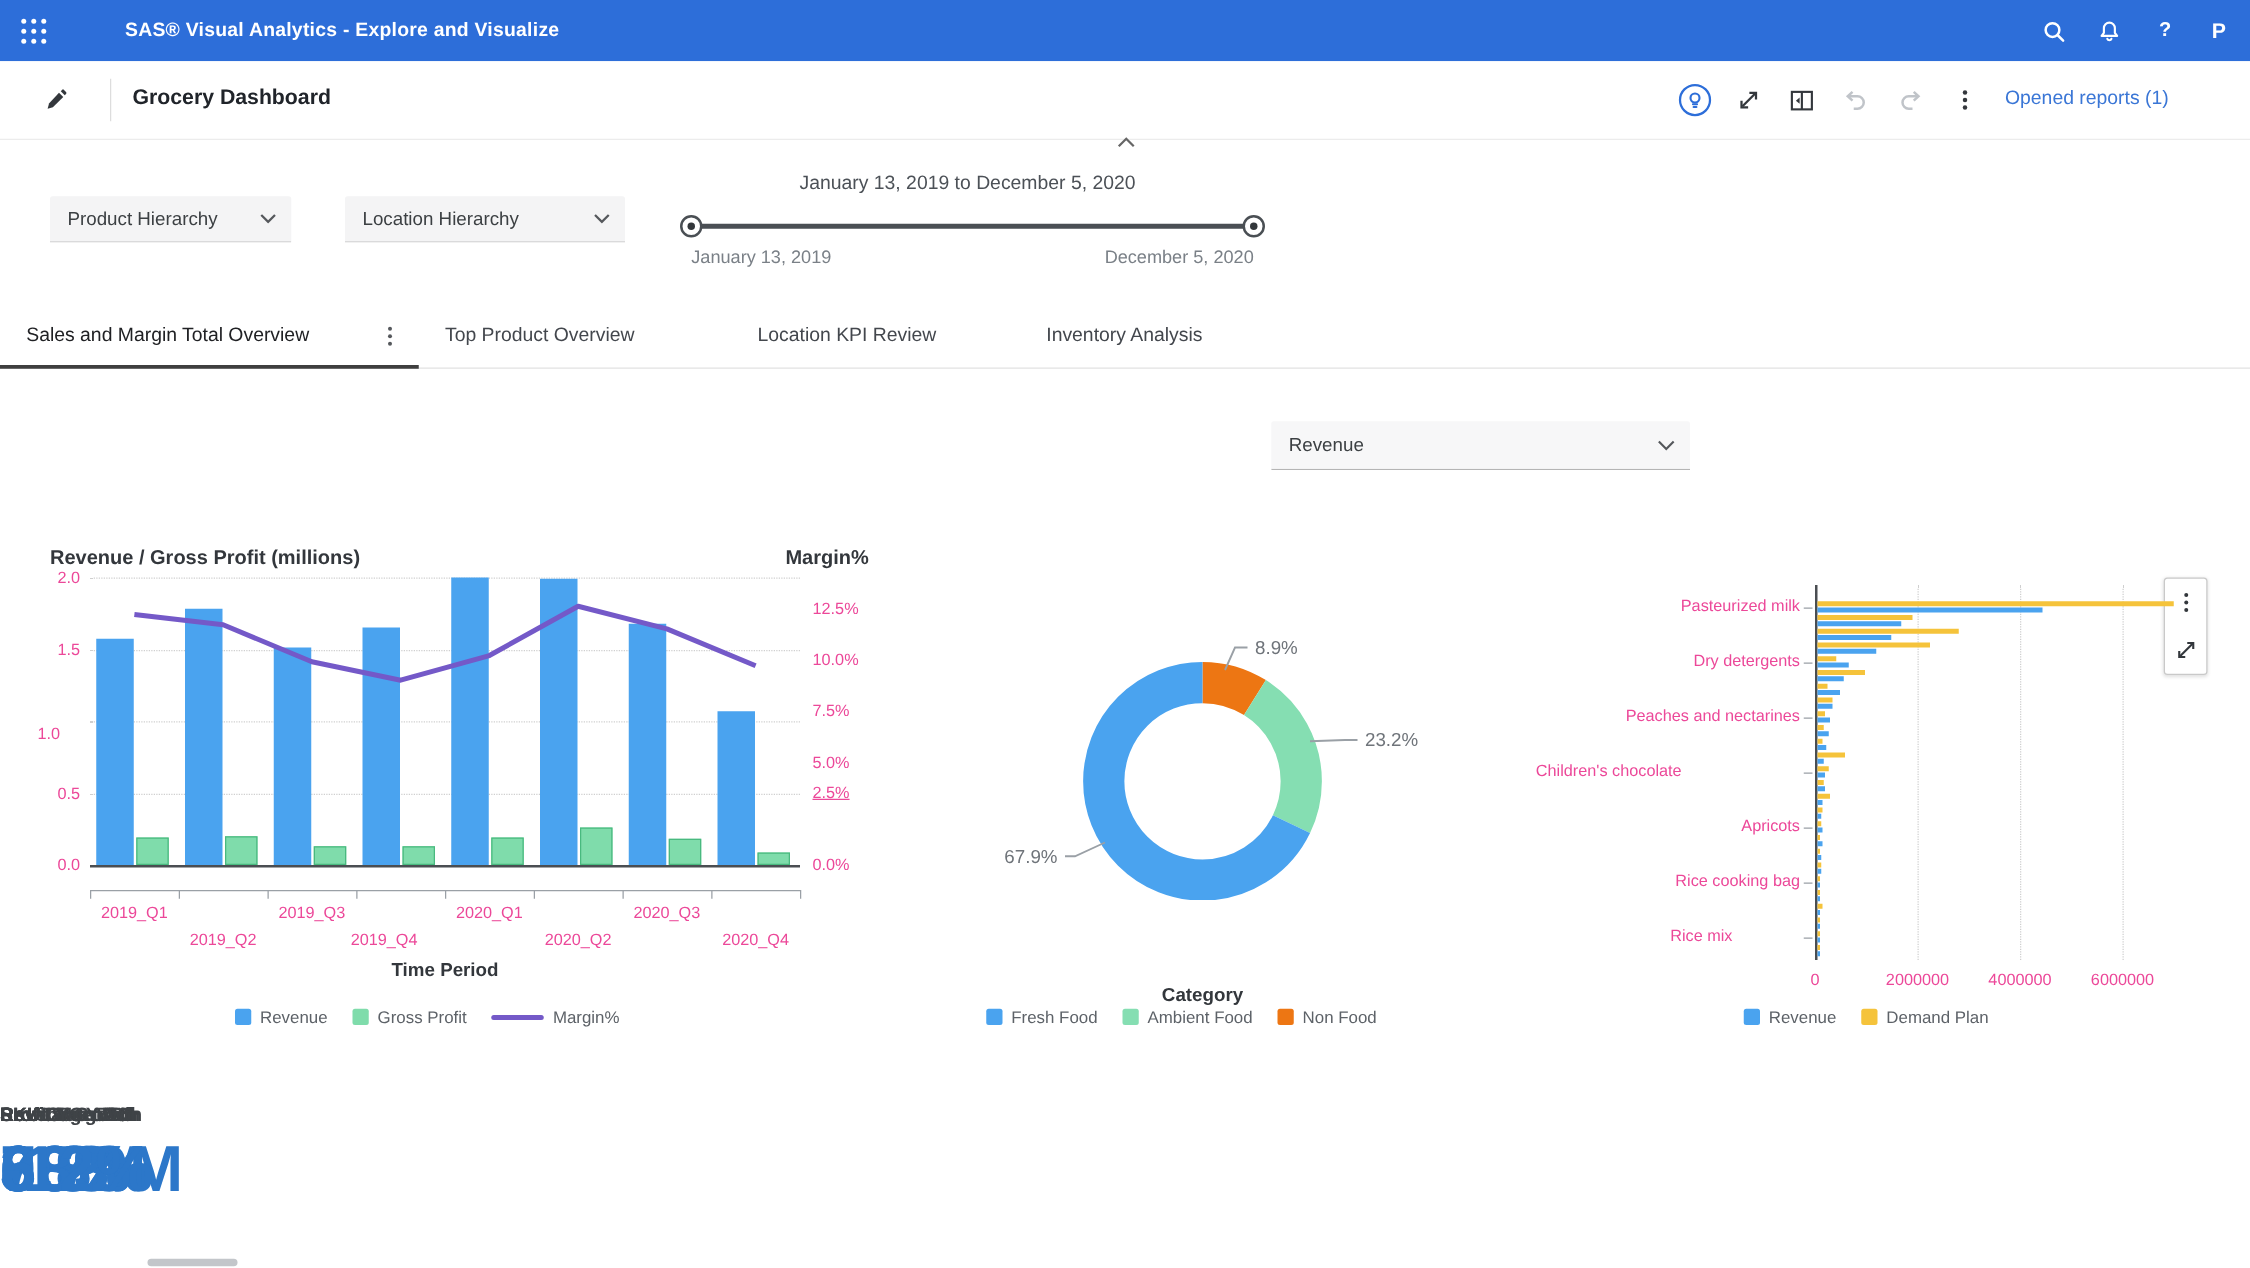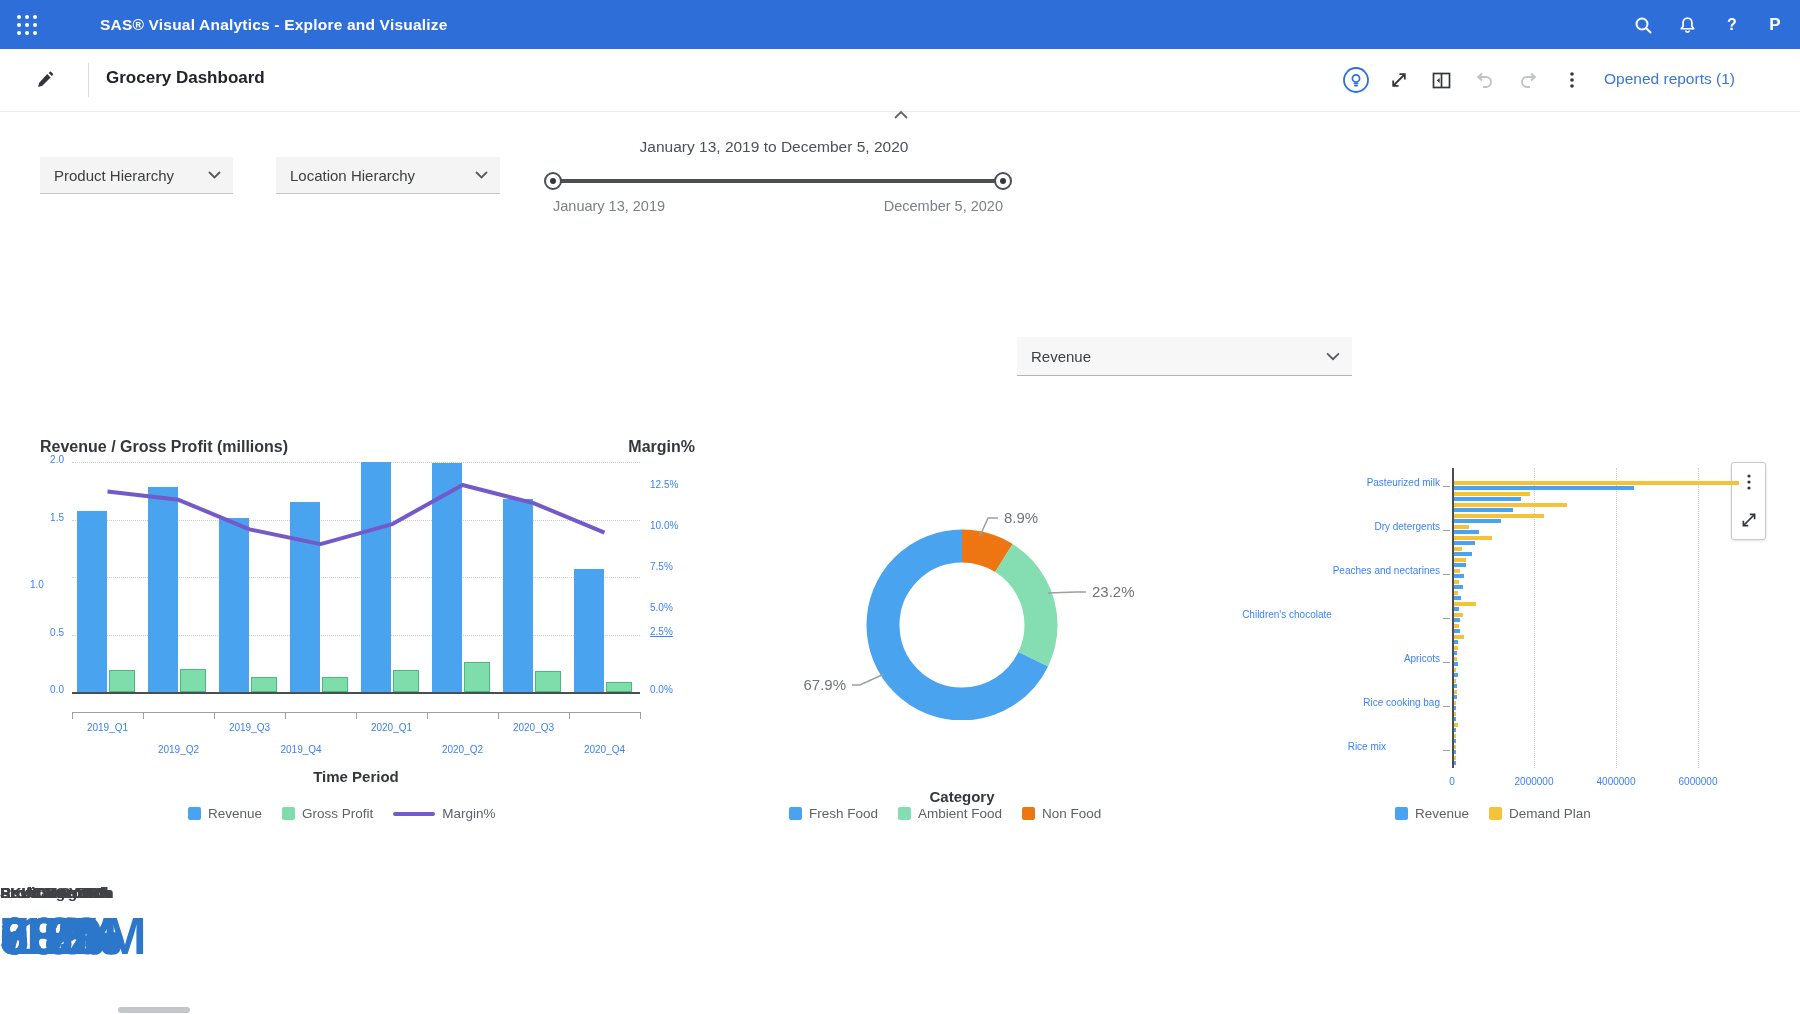--- a/index.html
+++ b/index.html
@@ -37,21 +37,21 @@
   .tab { position: absolute; top: 0; height: 52px; line-height: 52px; font-size: 15.5px; color: #43474d; cursor: pointer; white-space: nowrap; }
   .tab.active { color: #202124; }
   .tab-underline { position: absolute; left: 0; top: 49px; width: 335px; height: 3px; background: #3f3f3f; }
   .tab-kebab { position: absolute; left: 305px; top: 15px; width: 16px; height: 22px; cursor: pointer; }
 
   
   .measure-dd { left: 1017px; top: 337px; width: 335px; height: 39px; background: #f7f7f8; border-bottom: 1px solid #b5b5b5; }
 
   
   .chart-title { position: absolute; font-size: 16px; font-weight: bold; color: #33373c; }
-  .axis-lab { position: absolute; font-size: 10px; color: #3b82f6; white-space: nowrap; }
+  .axis-lab { position: absolute; font-size: 13px; color: #ec4899; white-space: nowrap; }
   .legend-row { position: absolute; display: flex; align-items: center; gap: 20px; font-size: 13.5px; color: #5d6océ368; color: #5d6268; }
   .legend-item { display: flex; align-items: center; gap: 7px; color: #5d6268; }
   .legend-sq { width: 13px; height: 13px; border-radius: 2px; }
   .legend-line { width: 42px; height: 4px; border-radius: 2px; }
   .xlabel { position: absolute; font-size: 15px; font-weight: bold; color: #33373c; }
 
   .gridline-h { position: absolute; border-top: 1.5px dotted #cfcfcf; }
   .gridline-v { position: absolute; border-left: 1.5px dotted #cfcfcf; }
   .bar { position: absolute; }
 
@@ -180,20 +180,34 @@
       </svg>
   </div>
   <div class="date-title">January 13, 2019 to December 5, 2020</div>
   <div class="slider-track">
     <div class="slider-handle" style="left:-9px;"></div>
     <div class="slider-handle" style="right:-9px;"></div>
   </div>
   <div class="slider-lab" style="left:553px;">January 13, 2019</div>
   <div class="slider-lab" style="left:853px; width:150px; text-align:right;">December 5, 2020</div>
 
+  <div class="tabbar">
+    <div class="tab active" style="left:21px;">Sales and Margin Total Overview</div>
+    <div class="tab-kebab">
+      <svg width="14" height="22" viewBox="0 0 14 22">
+          <circle cx="7" cy="5" r="1.6" fill="#55585c"></circle>
+          <circle cx="7" cy="11" r="1.6" fill="#55585c"></circle>
+          <circle cx="7" cy="17" r="1.6" fill="#55585c"></circle>
+        </svg>
+    </div>
+    <div class="tab" style="left:356px;">Top Product Overview</div>
+    <div class="tab" style="left:606px;">Location KPI Review</div>
+    <div class="tab" style="left:837px;">Inventory Analysis</div>
+    <div class="tab-underline"></div>
+  </div>
 
   <div class="dd measure-dd">
     <span class="dd-label">Revenue</span>
     <svg width="14" height="9" viewBox="0 0 13 8">
         <path d="M1 1l5.5 5.5L12 1" fill="none" stroke="#55585c" stroke-width="1.6"></path>
       </svg>
   </div>
 
   <div class="chart-title" style="left:40px; top:438px;">Revenue / Gross Profit (millions)</div>
   <div class="chart-title" style="left:545px; top:438px; width:150px; text-align:right;">Margin%</div>

